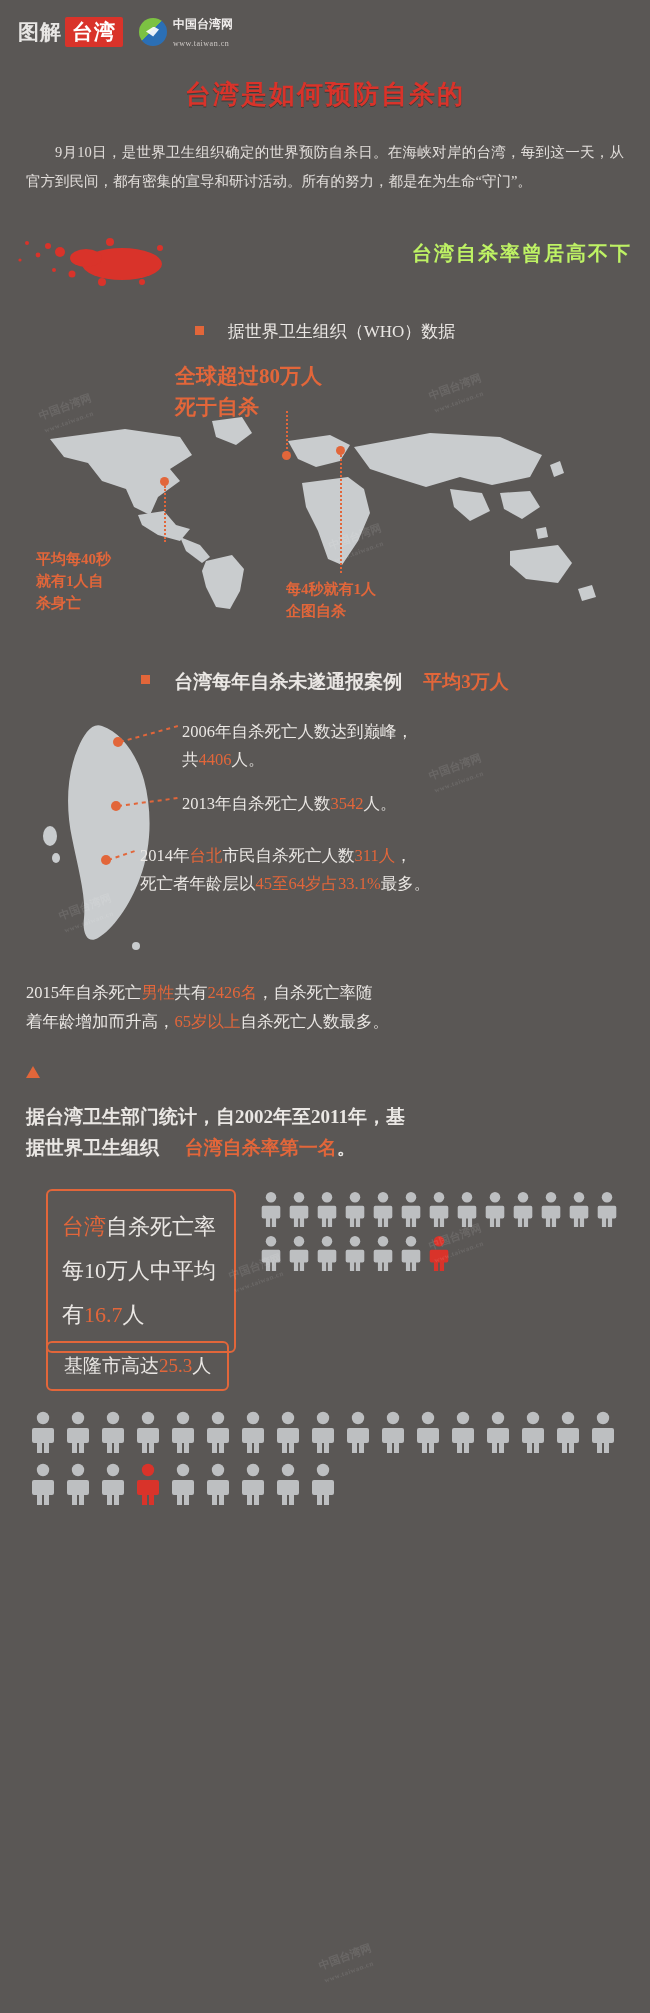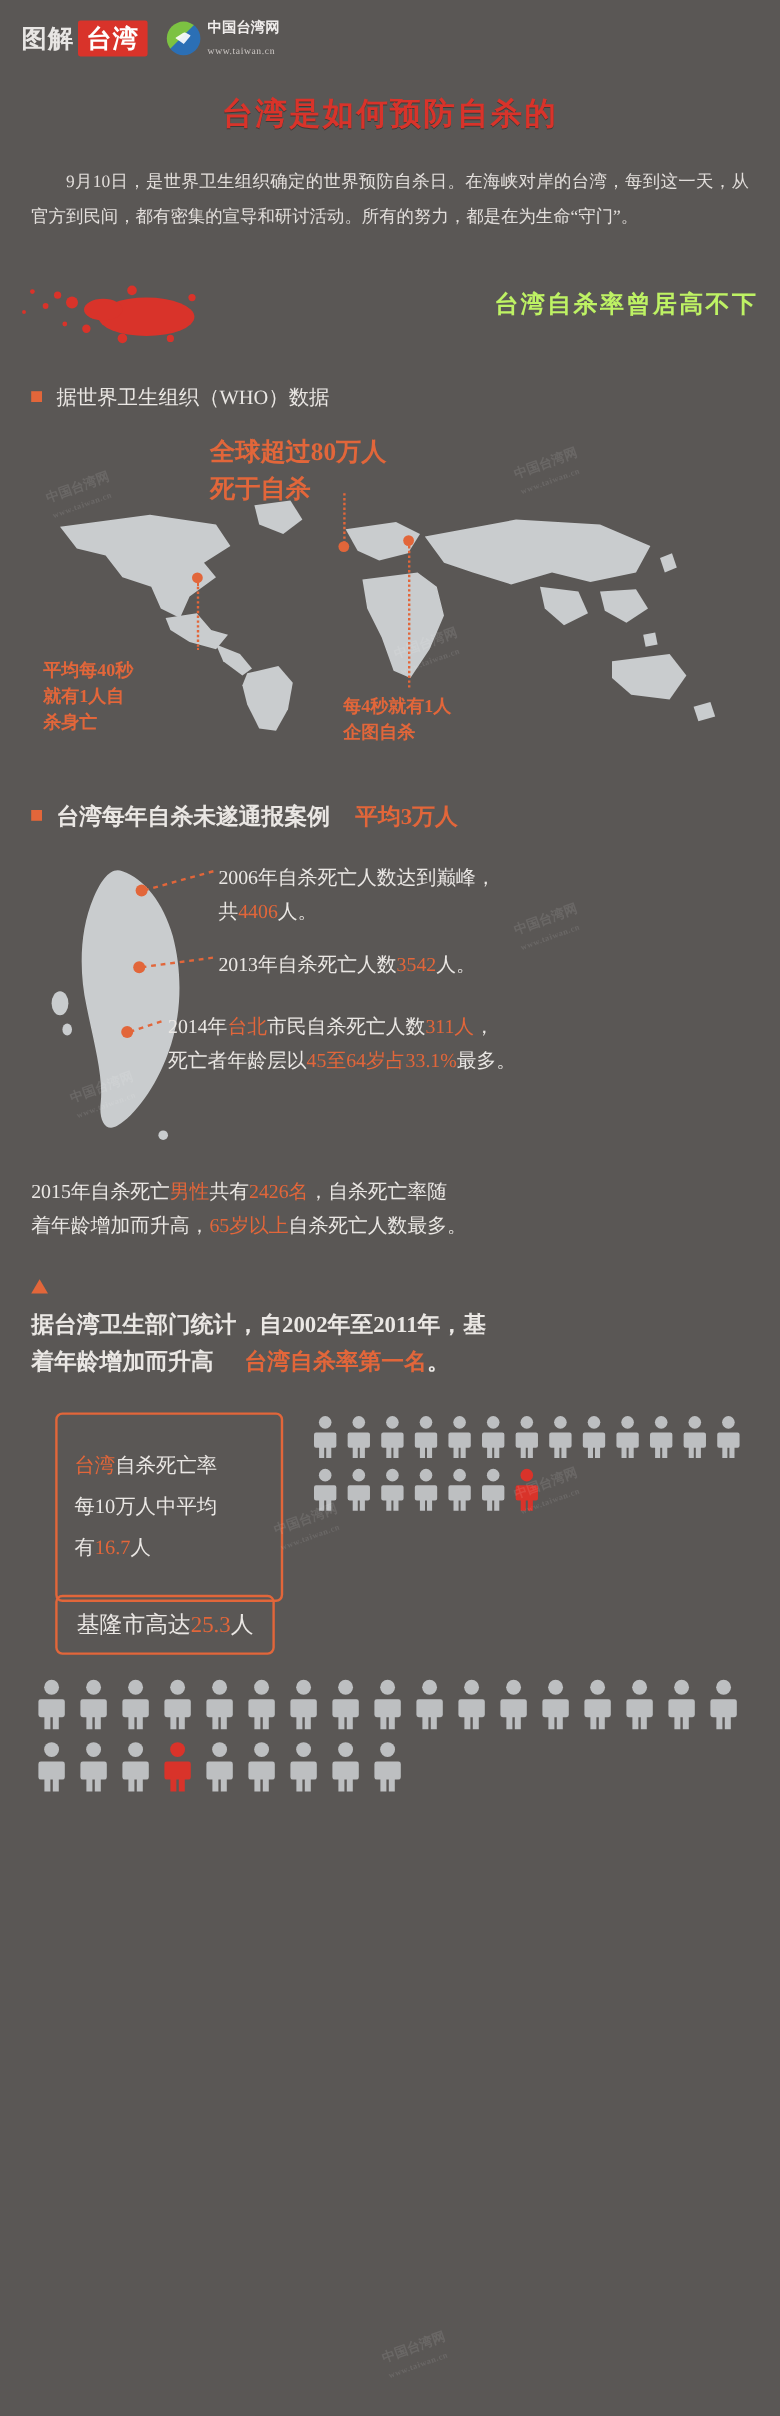--- a/index.html
+++ b/index.html
@@ -97,23 +97,24 @@
     right: 18px; top: 18px;
     color: #bef264;
     font-size: 20px;
     font-weight: bold;
     letter-spacing: 2px;
   }
 
   .bullet-line {
     display: flex;
     align-items: flex-start;
-    gap: 12px;
+    gap: 24px;
     padding: 0 26px;
     margin-top: 6px;
+    justify-content: center;
   }
   .sq-bullet {
     width: 9px; height: 9px;
     background: #e2663a;
     margin-top: 8px;
     flex: 0 0 auto;
   }
   .tri-bullet {
     width: 0; height: 0;
     border-left: 7px solid transparent;
@@ -177,23 +178,23 @@
   }
 
   
   .stat-row { position: relative; margin-top: 18px; height: 150px; }
   .stat-box {
     position: absolute;
     left: 46px; top: 8px;
     width: 190px;
     border: 2px solid #e2663a;
     border-radius: 6px;
-    padding: 26px 14px;
+    padding: 14px 14px;
     color: #eae7e4;
-    font-size: 17px;
+    font-size: 22px;
     line-height: 2;
   }
   .people-grid {
     position: absolute;
     right: 20px; top: 10px;
     width: 370px;
     display: flex;
     flex-wrap: wrap;
     gap: 6px 6px;
   }
@@ -385,21 +386,21 @@
   <div class="para-wide">
     <span>2015年自杀死亡</span><span class="hl">男性</span><span>共有</span><span class="hl">2426名</span><span>，自杀死亡率随</span><br>
     <span>着年龄增加而升高，</span><span class="hl">65岁以上</span><span>自杀死亡人数最多。</span>
   </div>
 
   
   <div class="bullet-line" style="margin-top:22px;flex-direction:column;">
     <span class="tri-bullet"></span>
     <span class="bullet-text big">
       <span>据台湾卫生部门统计，自2002年至2011年，基</span><br>
-      <span>着年龄增加而升高 </span><span class="hl-b">台湾自杀率第一名</span><span>。</span>
+      <span>据世界卫生组织 </span><span class="hl-b">台湾自杀率第一名</span><span>。</span>
     </span>
   </div>
 
   <div class="stat-row">
     <div class="stat-box">
       <span class="hl">台湾</span><span>自杀死亡率</span><br>
       <span>每10万人中平均</span><br>
       <span>有</span><span class="hl">16.7</span><span>人</span>
     </div>
     <div class="people-grid" id="people-1">

